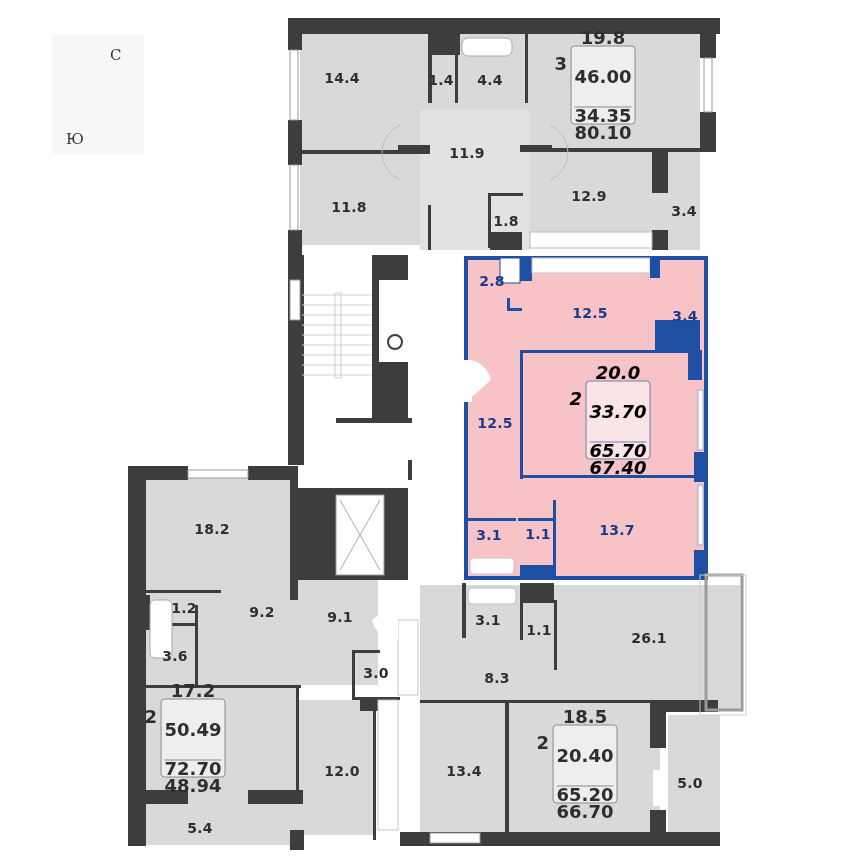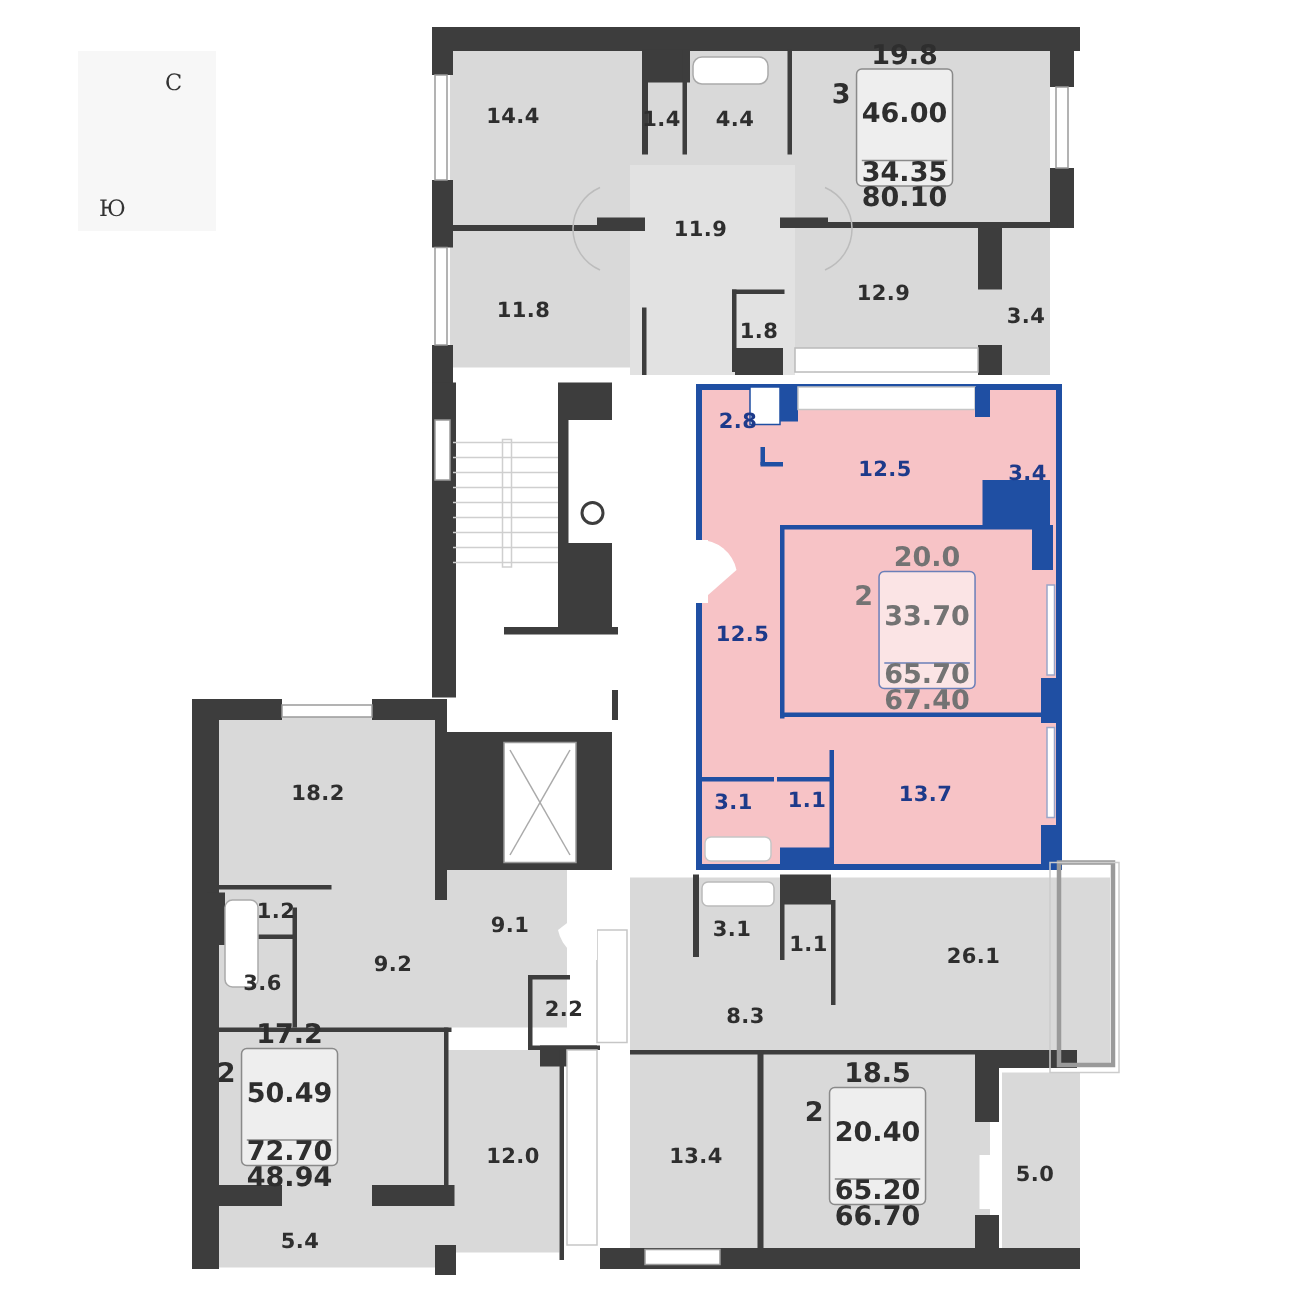--- a/index.html
+++ b/index.html
@@ -4,21 +4,21 @@
 <style>
   html, body { margin:0; padding:0; background:#ffffff; }
   body { width:864px; height:864px; position:relative; overflow:hidden;
          font-family:"DejaVu Sans", "Liberation Sans", sans-serif; }
   .plan { position:absolute; left:0; top:0; width:864px; height:864px; }
   .lbl { position:absolute; transform:translate(-50%,-50%); font-weight:bold;
          font-size:14px; color:#2e2e2e; white-space:nowrap; letter-spacing:0.3px; }
   .lbl.hl { color:#1d3a8a; }
   .apt { position:absolute; transform:translate(-50%,-50%); text-align:center;
          font-weight:bold; font-size:18px; color:#2e2e2e; line-height:16px; }
-  .apt.hl { color:#737373; }
+  .apt.hl { color:#000000;font-style:italic; }
   .apt .box { display:inline-block; border:1px solid #8a8a8a; border-radius:4px;
               background:rgba(255,255,255,0.55); padding:0 3px; }
   .apt .box div { line-height:16px;margin-top:22px; }
   .apt .box .sep { border-top:1px solid #8a8a8a; }
   .apt.hl .box { border-color:#6b7fb8;text-align:center; }
   .apt.hl .box .sep { border-top-color:#6b7fb8; }
   .apt .rooms { position:absolute; left:-16px; top:26px; }
   .compass { position:absolute; left:52px; top:34px; width:92px; height:120px; background:#f7f7f7; }
   .compass .n { position:absolute; left:58px; top:12px; font-family:"DejaVu Serif", serif; font-size:15px; color:#333; }
   .compass .s { position:absolute; left:14px; top:96px; font-family:"DejaVu Serif", serif; font-size:15px; color:#333; }
@@ -223,23 +223,23 @@
     <div>33.70</div>
     <div class="sep">65.70</div>
   </div>
   <div>67.40</div>
   <span class="rooms">2</span>
 </div>
 
 <div class="lbl" style="left:212px;top:529px">18.2</div>
 <div class="lbl" style="left:184px;top:608px">1.2</div>
 <div class="lbl" style="left:340px;top:617px">9.1</div>
-<div class="lbl" style="left:262px;top:643px">9.2</div>
+<div class="lbl" style="left:262px;top:612px">9.2</div>
 <div class="lbl" style="left:175px;top:656px">3.6</div>
-<div class="lbl" style="left:376px;top:673px">2.2</div>
+<div class="lbl" style="left:376px;top:673px">3.0</div>
 <div class="lbl" style="left:342px;top:771px">12.0</div>
 <div class="lbl" style="left:200px;top:828px">5.4</div>
 
 <div class="apt" style="left:193px;top:738px">
   <div>17.2</div>
   <div class="box">
     <div>50.49</div>
     <div class="sep">72.70</div>
   </div>
   <div>48.94</div>

